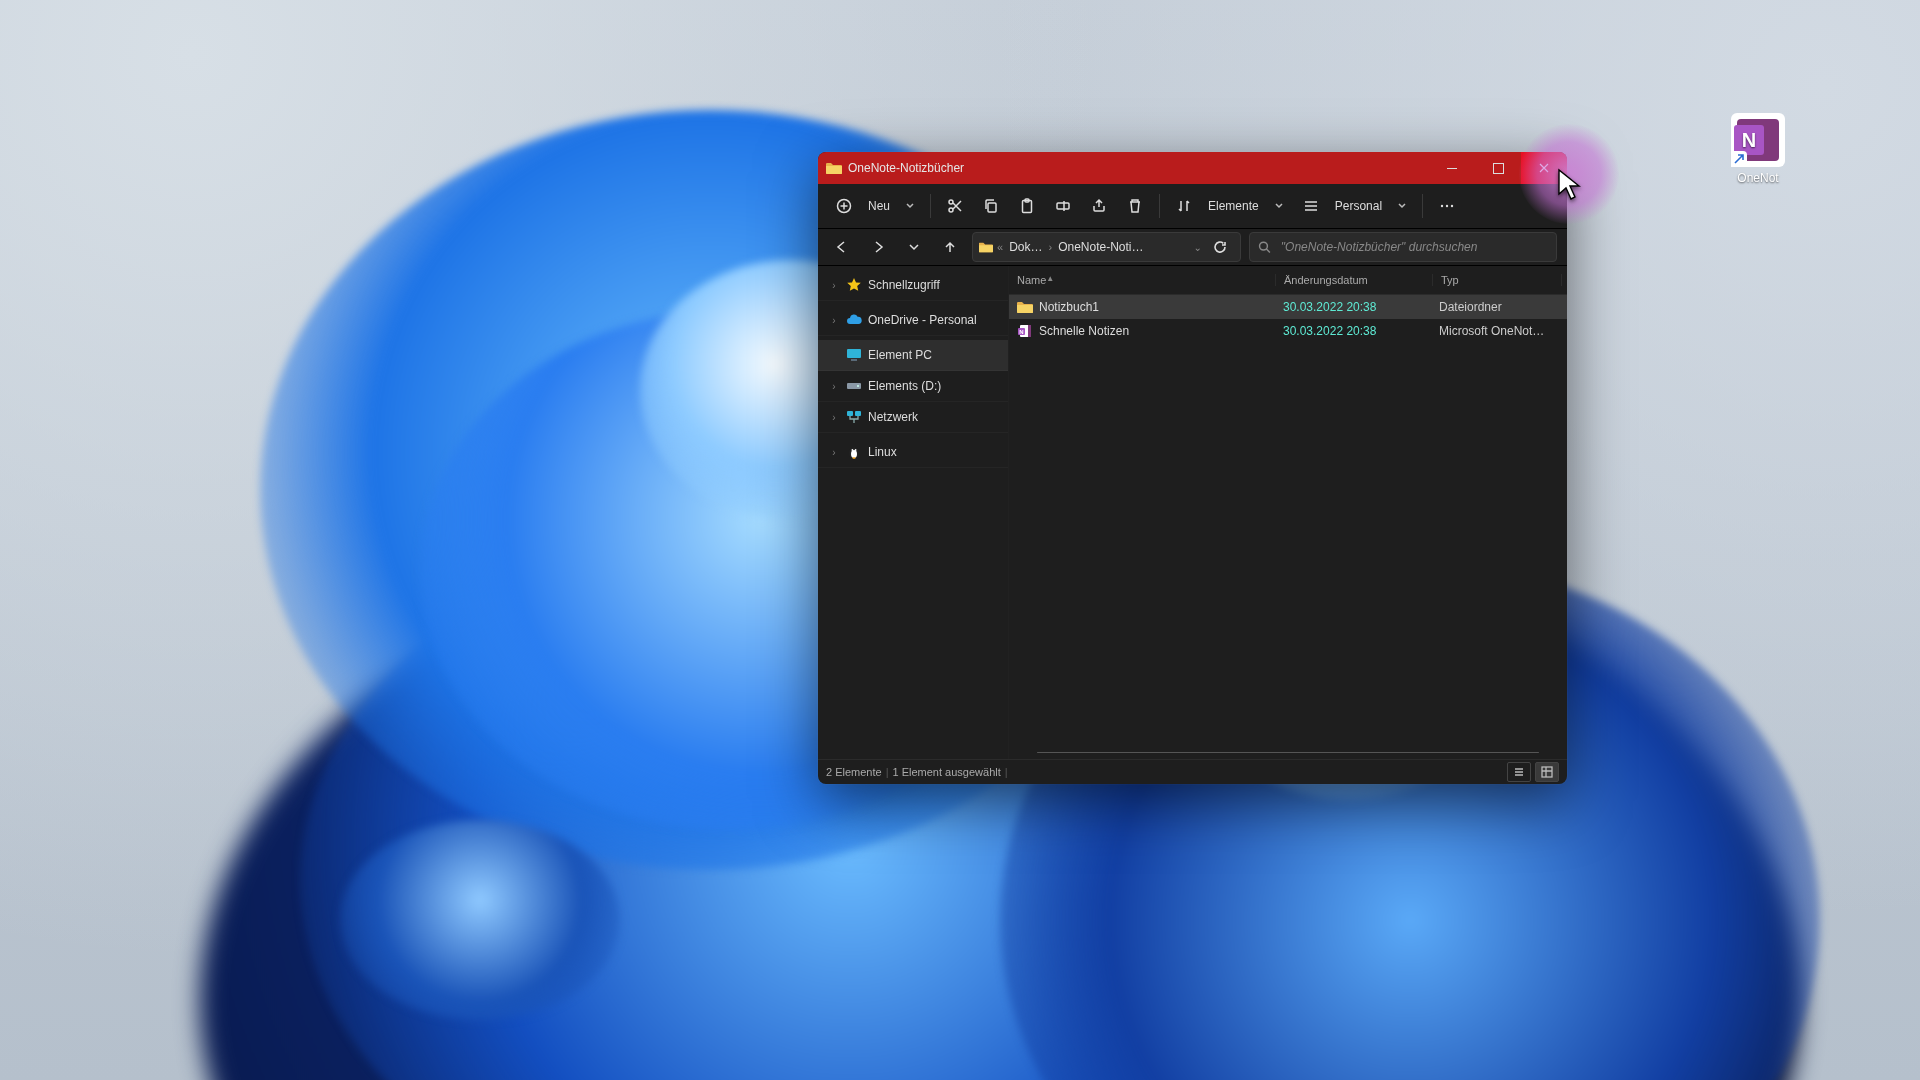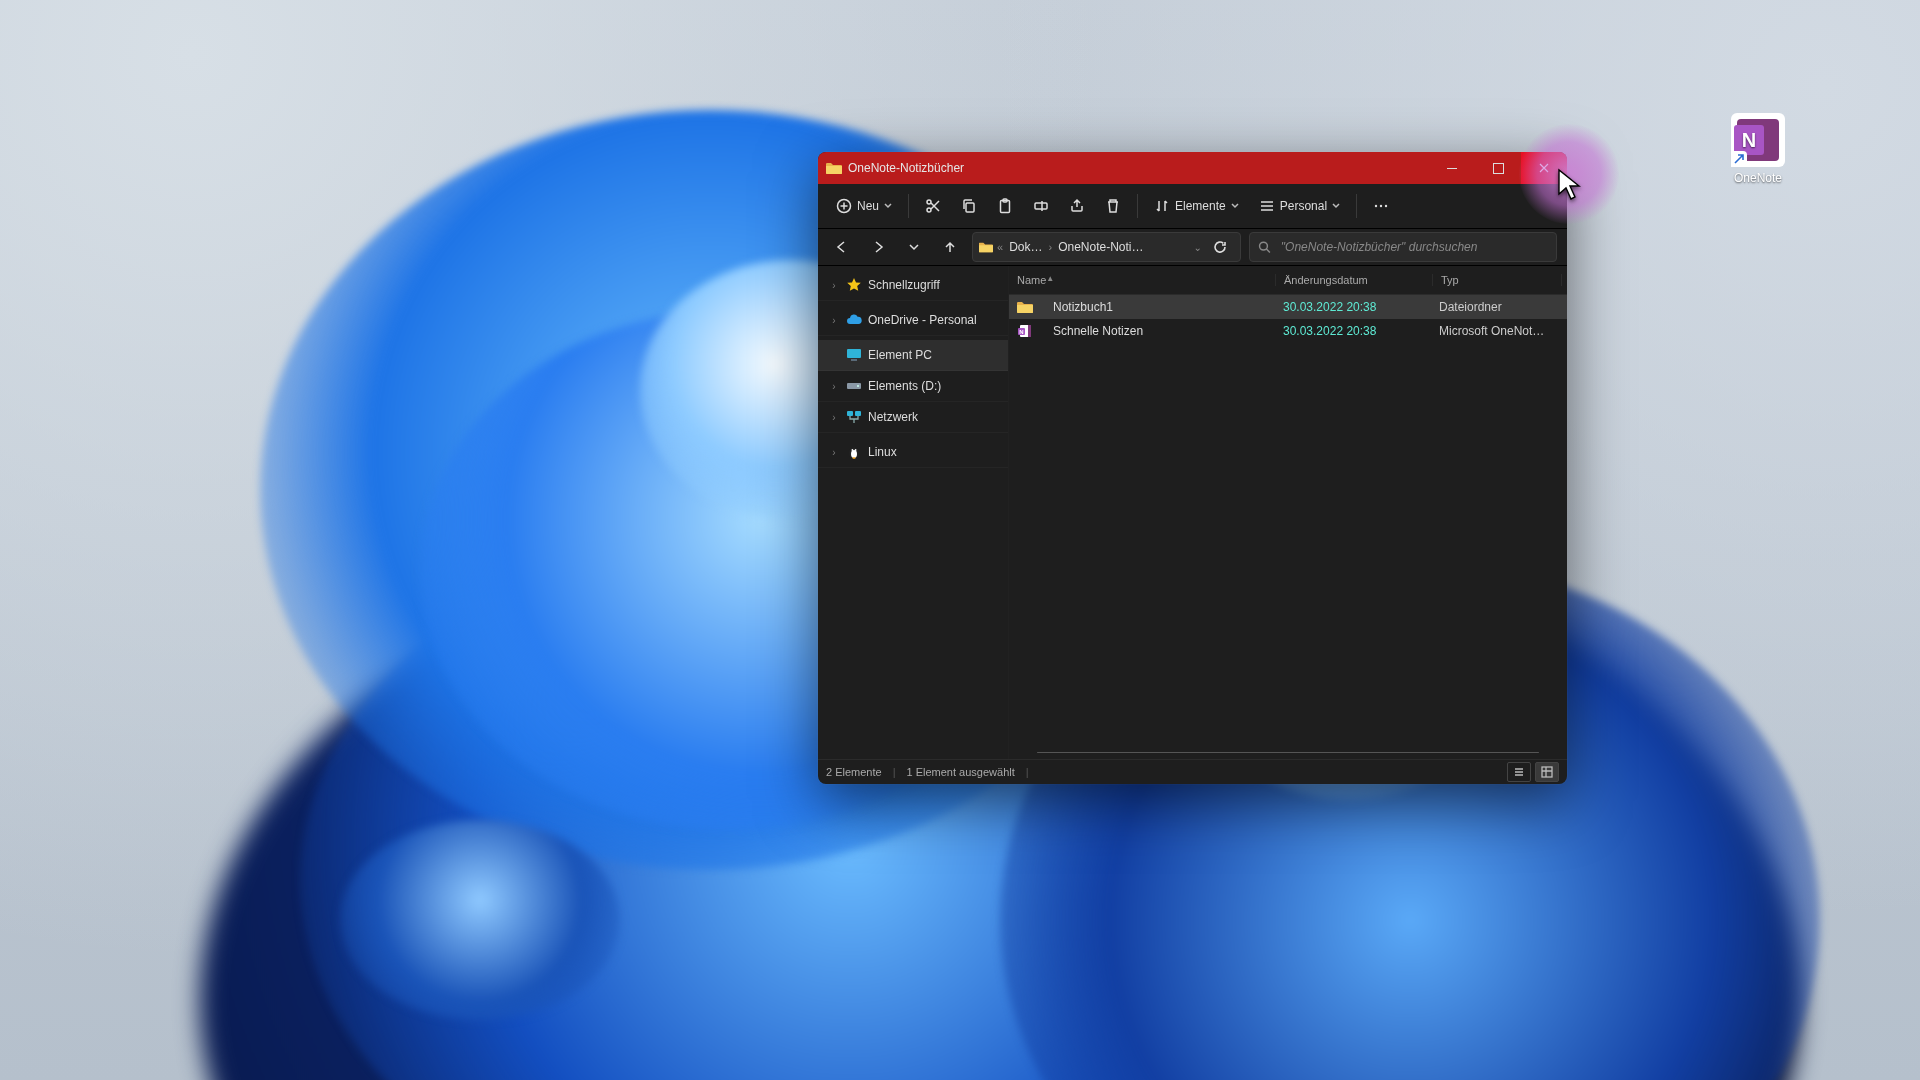--- a/index.html
+++ b/index.html
@@ -130,21 +130,21 @@
     height: 44px;
     padding: 0 10px;
     gap: 4px;
     border-bottom: 1px solid #000;
   }
   .tool-btn {
     height: 32px;
     padding: 0 8px;
     display: flex;
     align-items: center;
-    gap: 5px;
+    gap: 16px;
     border-radius: 4px;
     color: #ddd;
     font-size: 12px;
   }
   .tool-btn .ico { width: 16px; height: 16px; display:flex; align-items:center; justify-content:center; }
   .tool-btn .ico svg { width:16px; height:16px; stroke:#ddd; fill:none; stroke-width:1.5; }
   .tool-sep {
     width: 1px; height: 24px; background: #3a3a3a; margin: 0 4px;
   }
   .tool-caret {
@@ -253,41 +253,41 @@
   .col.size { flex: 1 0 0; border-right:none; }
 
   .row {
     display:flex; align-items:center;
     height: 24px;
     font-size: 12px;
     color:#ddd;
   }
   .row.sel { background:#3a3a3a; }
   .row .c { padding: 0 8px; white-space:nowrap; overflow:hidden; text-overflow:ellipsis; }
-  .row .c.name { flex:0 0 250px; display:flex; align-items:center; gap:20px; }
+  .row .c.name { flex:0 0 250px; display:flex; align-items:center; gap:6px; }
   .row .c.date { flex:0 0 140px; color:#5eead4; }
   .row .c.type { flex:0 0 112px; color:#ccc; }
   .row .c.size { flex:1 0 0; color:#ccc; }
   .row .fi-icon { width:16px; height:16px; flex:0 0 16px; display:flex; align-items:center; justify-content:center;}
   .row .fi-icon svg { width:16px; height:16px; display:block; }
 
   .list-void { flex:1; }
   .scroll-hint {
     height:1px; background:#555; margin: 0 28px 6px 28px; border-radius:1px;
   }
 
   .status {
     height: 24px;
     display:flex; align-items:center;
     justify-content:space-between;
     border-top: 1px solid #2b2b2b;
     padding: 0 8px;
     font-size: 11px; color:#aaa;
   }
-  .status .left { display:flex; gap:11px; align-items:center;}
+  .status .left { display:flex; gap:4px; align-items:center;}
   .status .left .sep { color:#555; }
   .status .right { display:flex; gap:4px; }
   .view-btn {
     width:22px; height:18px; border:1px solid #444; border-radius:2px;
     display:flex; align-items:center; justify-content:center;
   }
   .view-btn.active { background:#3a3a3a; }
   .view-btn svg { width:12px; height:12px; stroke:#bbb; fill:none; stroke-width:1.3; }
 
   
@@ -321,21 +321,21 @@
 
   <div class="desktop-icon" id="di-onenote" style="left: 1710px; top: 113px;">
     <div class="tile">
       <div class="n-badge">N</div>
       <div class="shortcut">
         <svg viewBox="0 0 16 16">
             <path d="M4 12 L12 4 M7 4 H12 V9" fill="none" stroke="#2b6cd4" stroke-width="1.6"></path>
           </svg>
       </div>
     </div>
-    <div>OneNote</div>
+    <div>OneNot</div>
   </div>
 
   <div class="window" id="win" style="left: 818px; top: 152px; width: 749px; height: 632px;">
 
     <div class="titlebar">
       <span class="folder-icon">
         <svg viewBox="0 0 16 14">
             <path class="fld-fill-b" d="M0 3c0-1 1-1 1-1h4l2 2h8c1 0 1 1 1 1v7c0 1-1 1-1 1H1c-1 0-1-1-1-1V3z"></path>
             <path class="fld-fill-a" d="M0 5h16v7c0 1-1 1-1 1H1c-1 0-1-1-1-1V5z"></path>
           </svg>

